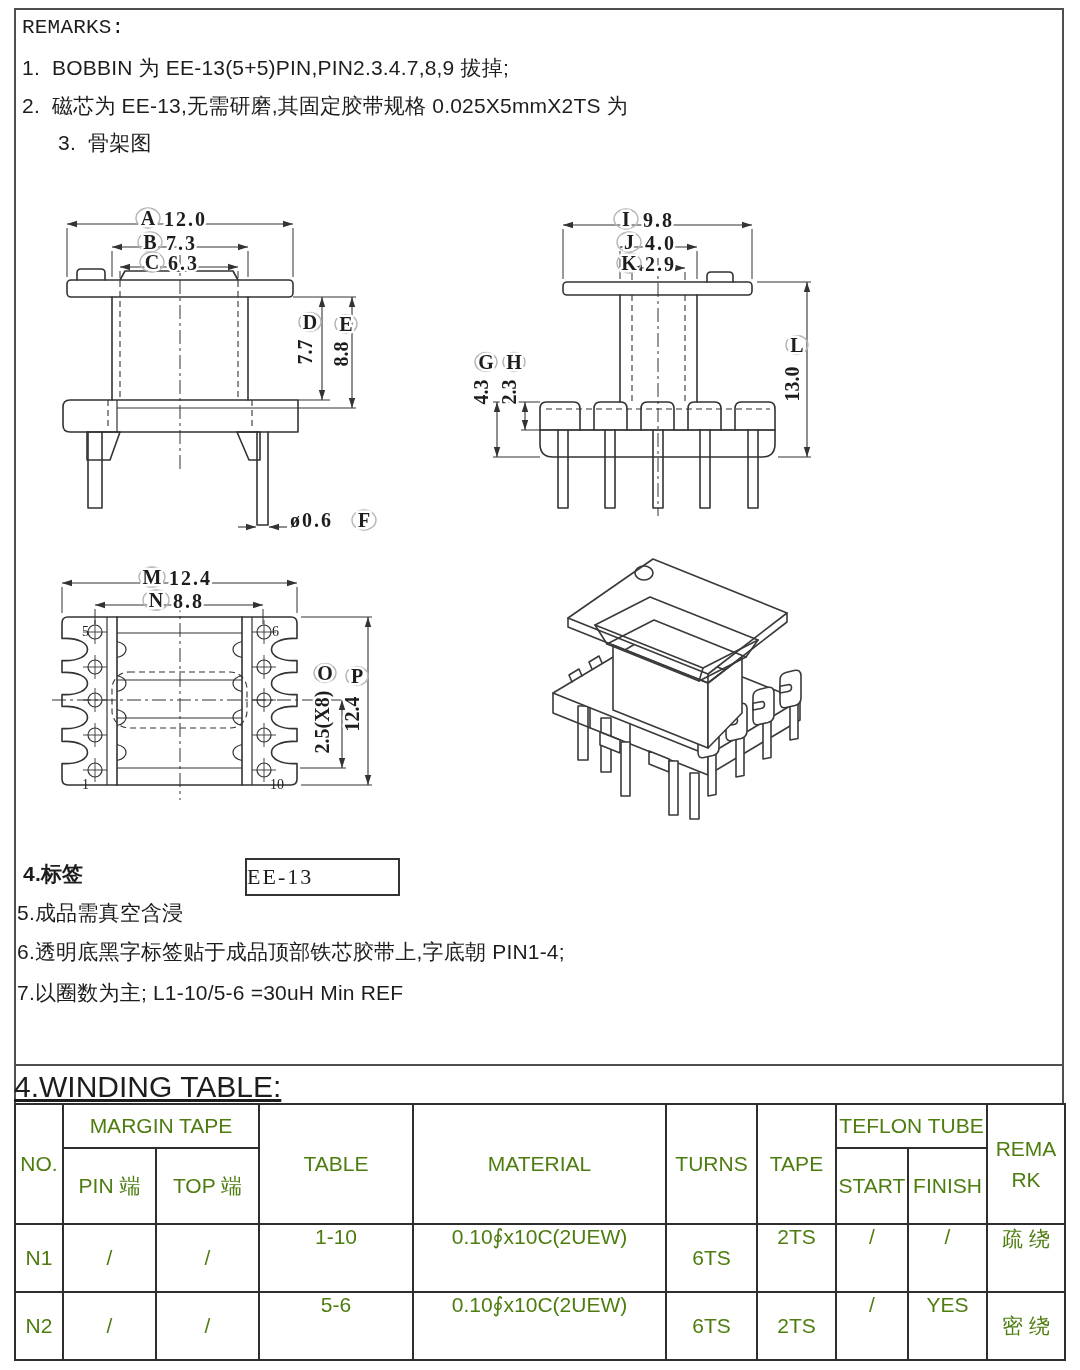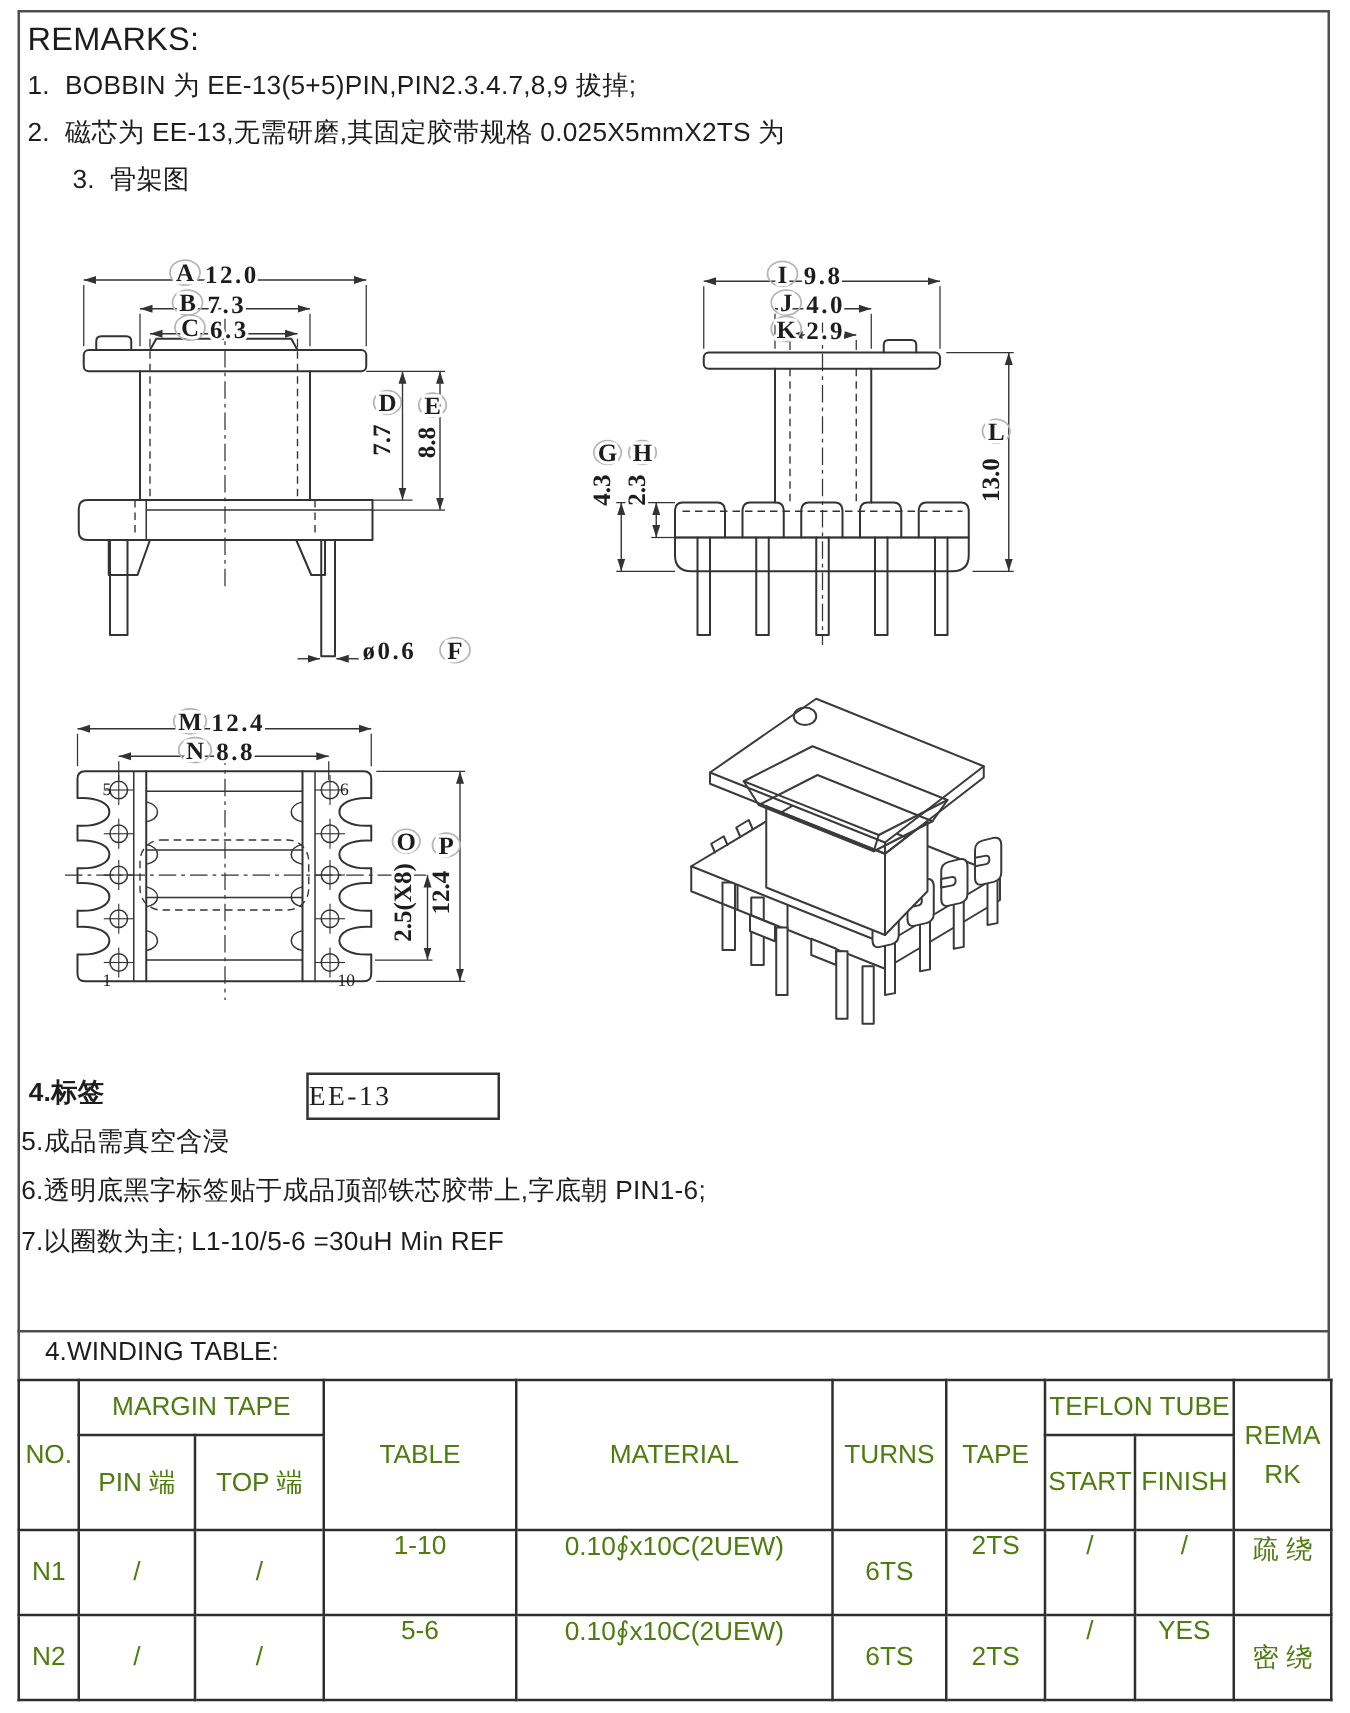--- a/index.html
+++ b/index.html
@@ -3,31 +3,31 @@
 <meta charset="utf-8">
 <style>
   html,body{margin:0;padding:0;background:#ffffff;}
   body{width:1080px;height:1370px;position:relative;font-family:"Liberation Sans",sans-serif;color:#1d1d1d;overflow:hidden;}
   .abs{position:absolute;}
   
   #remarks-box{left:14px;top:8px;width:1046px;height:1054px;border:2px solid #4f4f4f;}
   #title-band{left:14px;top:1064px;width:1046px;height:39px;border-left:2px solid #4f4f4f;border-right:2px solid #4f4f4f;}
   
   .doc-text{font-size:21px;font-weight:500;white-space:pre-wrap;letter-spacing:0.2px;}
-  #remarks-title{left:22px;top:16px;font-size:26px;}
+  #remarks-title{left:22px;top:16px;font-size:21px;font-family:Liberation Mono, monospace;}
   #remark-1{left:22px;top:54px;}
   #remark-2{left:22px;top:92px;}
   #remark-3{left:22px;top:129px;margin-left:36px;}
   #note-4{left:23px;top:860px;font-weight:bold;}
   #note-5{left:17px;top:899px;}
   #note-6{left:17px;top:938px;}
   #note-7{left:17px;top:979px;}
   #label-box{left:245px;top:858px;width:151px;height:34px;border:2px solid #333;display:flex;align-items:center;justify-content:flex-start;
              font-family:"Liberation Serif",serif;font-size:22px;letter-spacing:2px;}
-  #winding-title{left:36px;top:1070px;font-size:21px;font-weight:500;}
+  #winding-title{left:14px;top:1070px;font-size:30px;font-weight:500;text-decoration:underline;}
   
   #winding-table{left:14px;top:1103px;width:1050px;border-collapse:collapse;table-layout:fixed;}
   #winding-table th,#winding-table td{border:2px solid #2e2e2e;text-align:center;font-weight:500;
       font-size:21px;padding:0;overflow:hidden;color:#4d7c0f;}
   #winding-table th{font-weight:500;}
   tr.hrow1 th{height:42px;}
   tr.hrow2 th{height:74px;border-radius:15px;}
   tr.drow td{height:66px;vertical-align:middle;font-size:21px;}
   .th-remark span{display:inline-block;width:68px;word-break:break-all;line-height:1.5;}
   tr.row-0 td:nth-child(4),tr.row-0 td:nth-child(5),tr.row-0 td:nth-child(7),
@@ -354,21 +354,21 @@
     <line class="edge" x1="268" y1="100" x2="256" y2="117"></line>
     <line class="edge" x1="213" y1="128" x2="209" y2="141"></line>
   </g>
 </svg>
 
 <div class="abs doc-text" id="note-4">4.标签</div>
 <div class="abs" id="label-box">
   <span>EE-13</span>
 </div>
 <div class="abs doc-text" id="note-5">5.成品需真空含浸</div>
-<div class="abs doc-text" id="note-6">6.透明底黑字标签贴于成品顶部铁芯胶带上,字底朝 PIN1-6;</div>
+<div class="abs doc-text" id="note-6">6.透明底黑字标签贴于成品顶部铁芯胶带上,字底朝 PIN1-4;</div>
 <div class="abs doc-text" id="note-7">7.以圈数为主; L1-10/5-6 =30uH Min REF</div>
 
 <div class="abs" id="winding-title">4.WINDING TABLE:</div>
 
 <table class="abs" id="winding-table">
   <colgroup>
     <col style="width:48px">
       <col style="width:93px">
       <col style="width:103px">
       <col style="width:154px">

